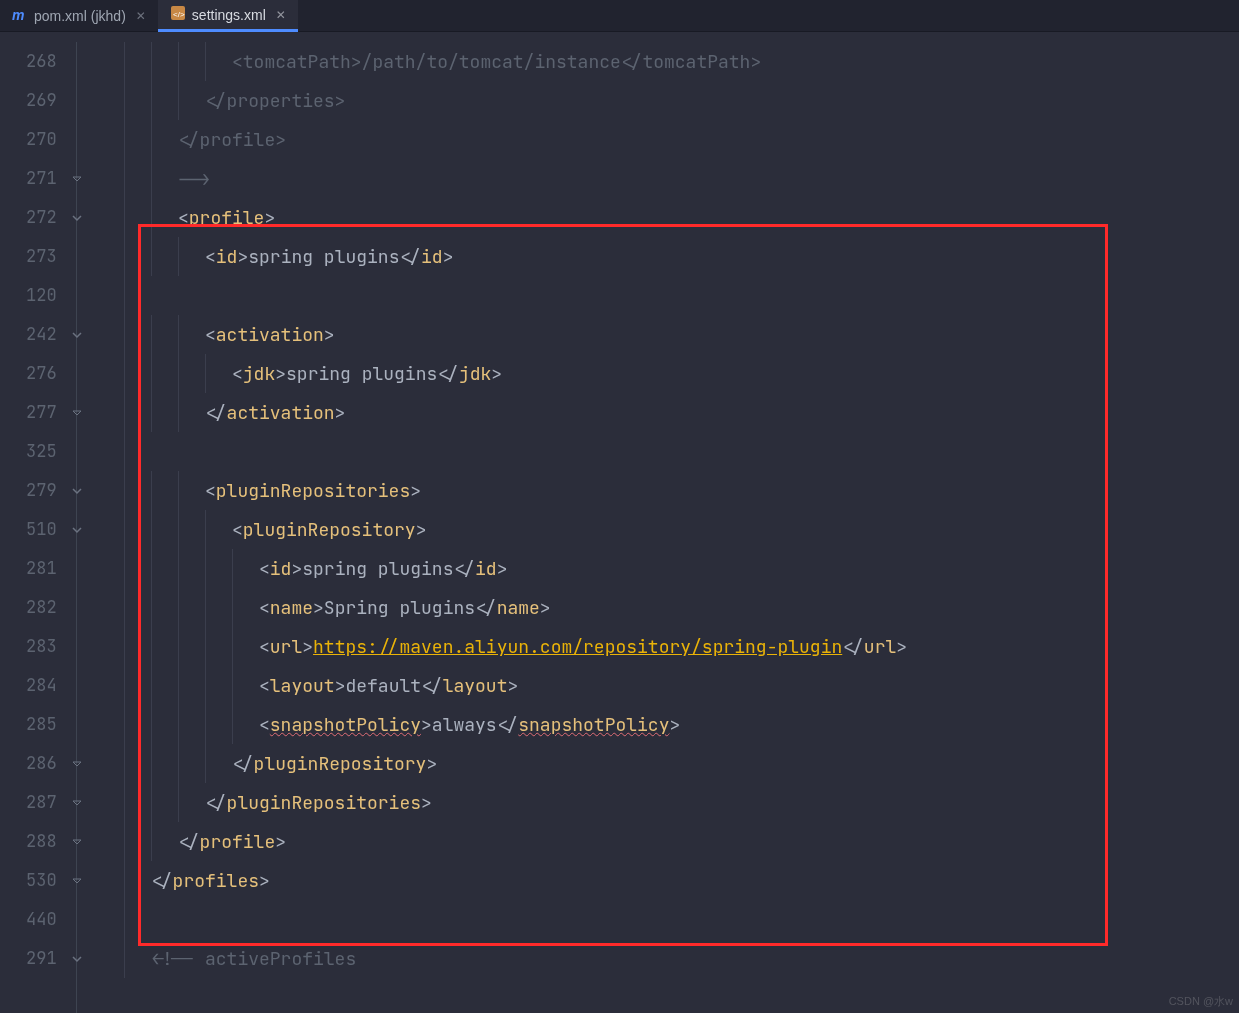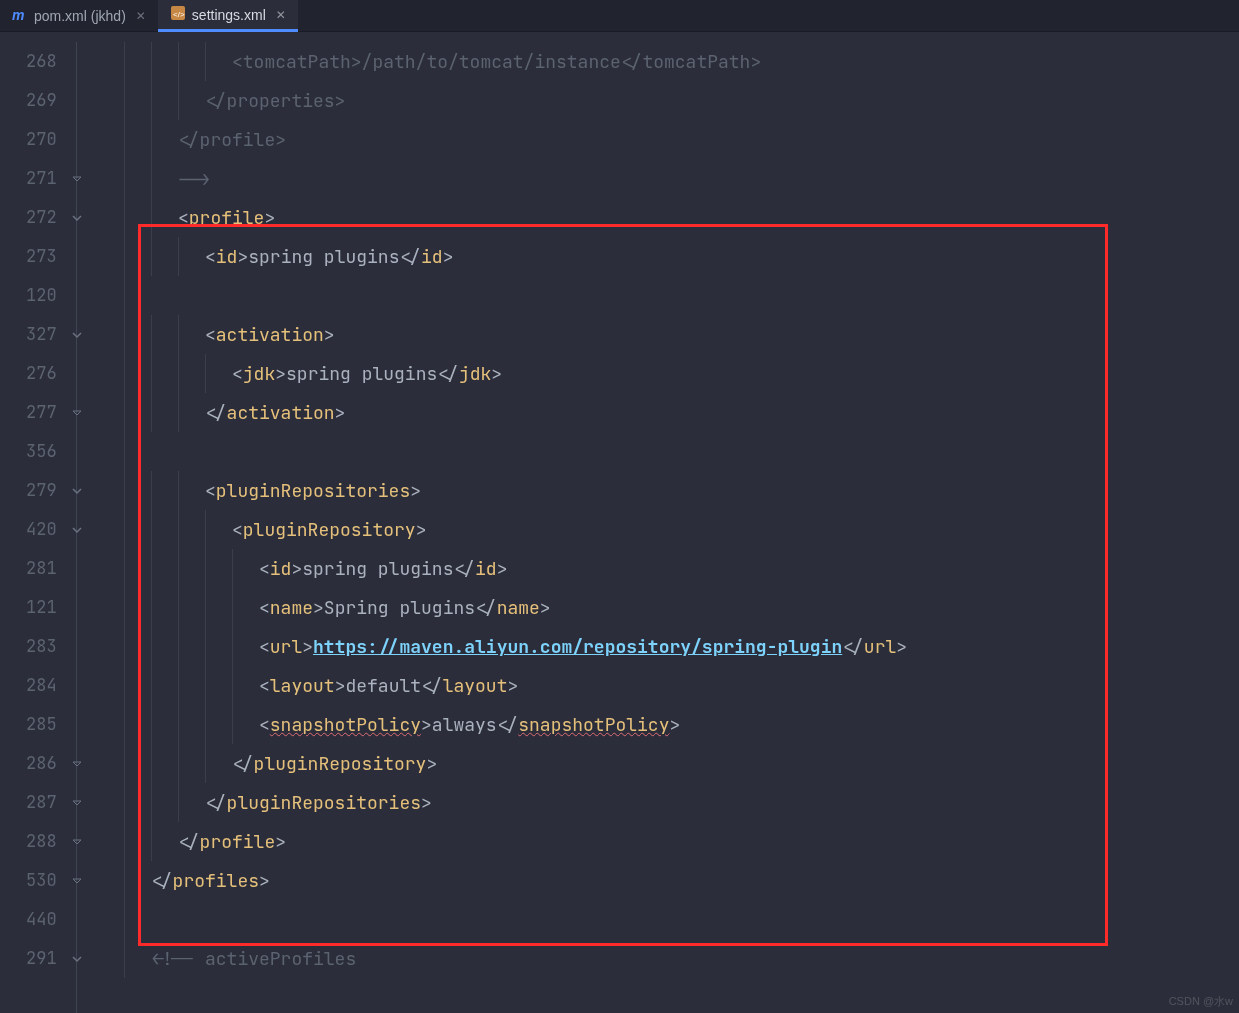--- a/index.html
+++ b/index.html
@@ -87,21 +87,21 @@
     display: inline-block;
     height: 39px;
     vertical-align: top;
     margin-right: -1px;
   }
   .c-comment { color: #5c6370; }
   .c-punc { color: #abb2bf; }
   .c-tag { color: #e5c07b; }
   .c-tag-wavy { color: #e5c07b; text-decoration: wavy underline #e06c75; text-decoration-thickness:1px;}
   .c-txt { color: #abb2bf; }
-  .c-url { color: #7dd3fc; text-decoration: underline; font-weight: bold; }
+  .c-url { color: #eab308; text-decoration: underline; }
   .highlight-box {
     position: absolute;
     left: 138px;
     top: 192px;
     width: 970px;
     height: 722px;
     border: 3px solid #ff2a2a;
     pointer-events: none;
     z-index: 10;
   }
@@ -142,28 +142,28 @@
 
 <div class="editor">
   <div class="gutter" id="gutter">
       <div class="ln">268</div>
       <div class="ln">269</div>
       <div class="ln">270</div>
       <div class="ln">271</div>
       <div class="ln">272</div>
       <div class="ln">273</div>
       <div class="ln">120</div>
-      <div class="ln">327</div>
+      <div class="ln">242</div>
       <div class="ln">276</div>
       <div class="ln">277</div>
-      <div class="ln">356</div>
+      <div class="ln">325</div>
       <div class="ln">279</div>
-      <div class="ln">420</div>
+      <div class="ln">510</div>
       <div class="ln">281</div>
-      <div class="ln">121</div>
+      <div class="ln">282</div>
       <div class="ln">283</div>
       <div class="ln">284</div>
       <div class="ln">285</div>
       <div class="ln">286</div>
       <div class="ln">287</div>
       <div class="ln">288</div>
       <div class="ln">530</div>
       <div class="ln">440</div>
       <div class="ln">291</div>
     </div>

